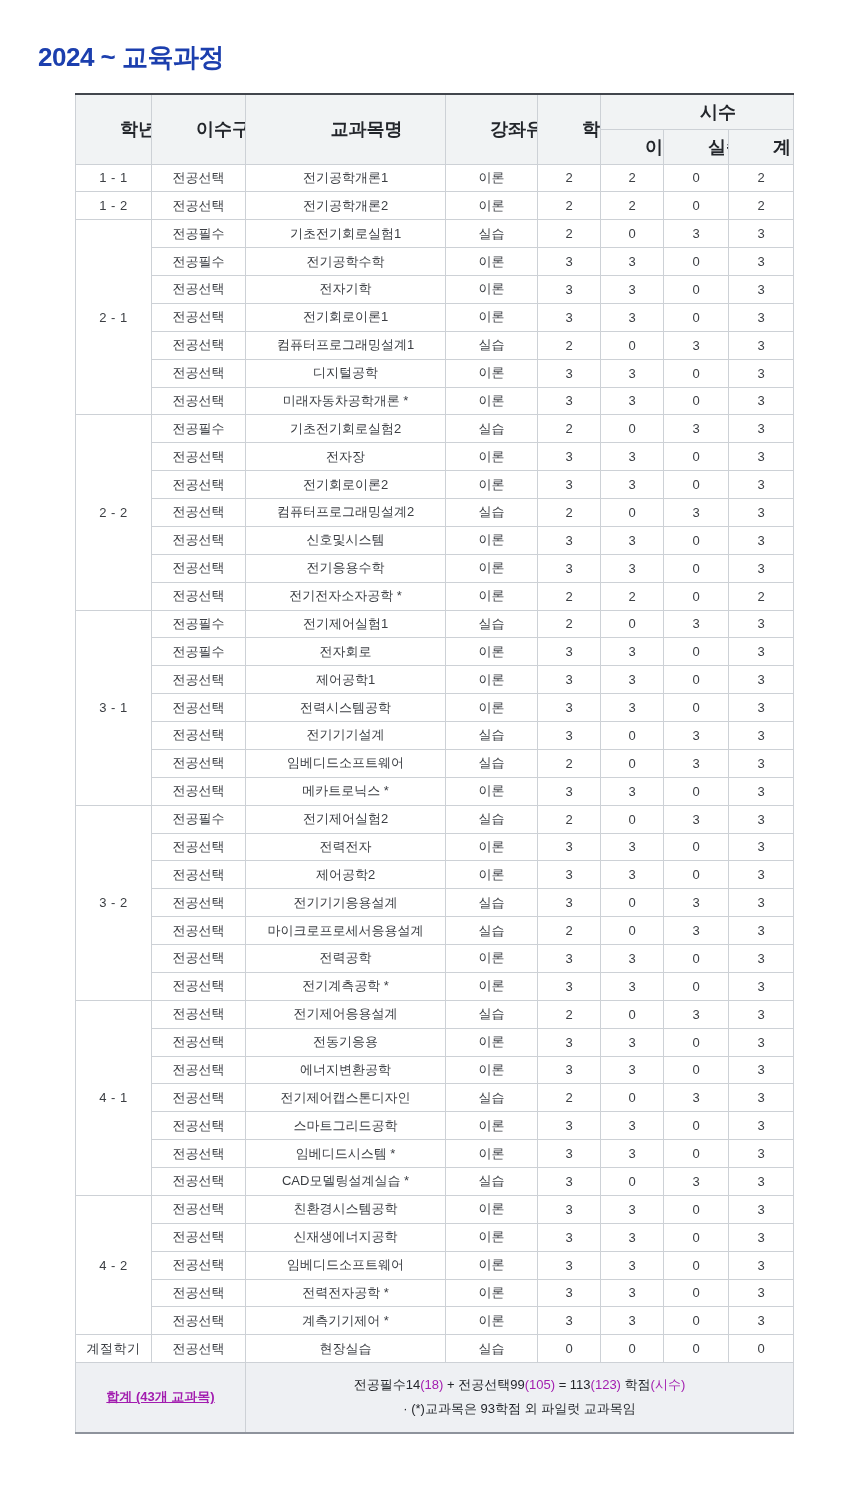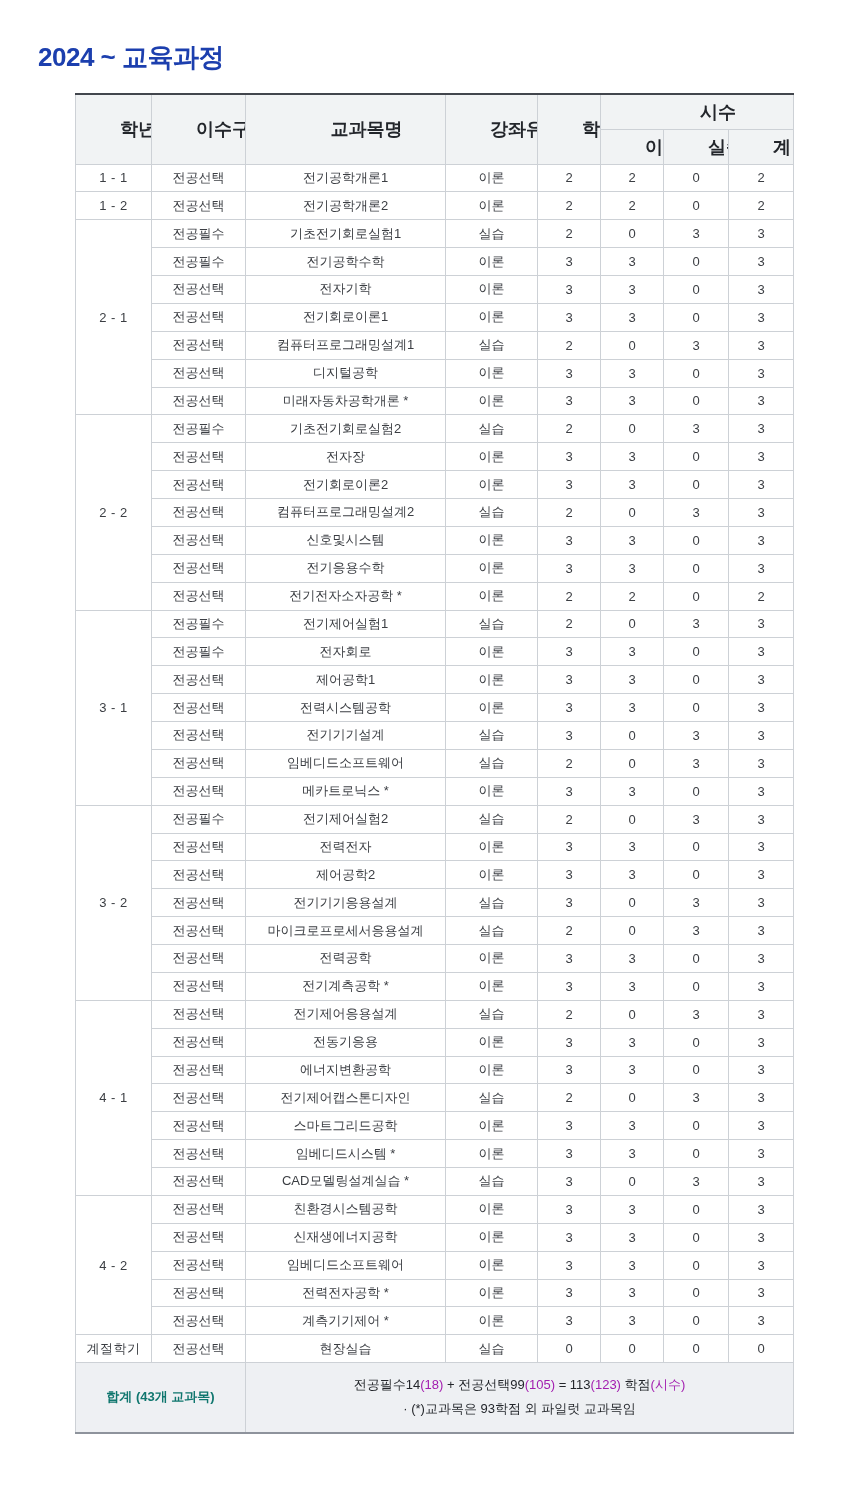--- a/index.html
+++ b/index.html
@@ -52,21 +52,21 @@
     padding-left: 44px;
   }
   th.two-line { white-space: pre-line; line-height: 1.25; margin-top: 22px; }
   tbody tr { height: 27.88px; }
   td.sem { font-size: 13px; color: #3b3e43; letter-spacing: 0.5px; }
   tfoot td {
     background: #eef0f3;
     height: 70px;
     font-size: 13.5px;
   }
-  tfoot td.total-label { font-weight: 700; color: #0f766e; }
+  tfoot td.total-label { font-weight: 700; color: #a21caf; text-decoration: underline; }
   .summary-line { line-height: 1.9; color: #23262b; }
   .summary-line .b { font-weight: 400; }
   .summary-line .r { font-weight: 400; color: #a21caf; }
 </style>
 </head>
 <body>
 
 <h1 class="page-title">2024 ~ 교육과정</h1>
 
 <div class="table-wrap">

